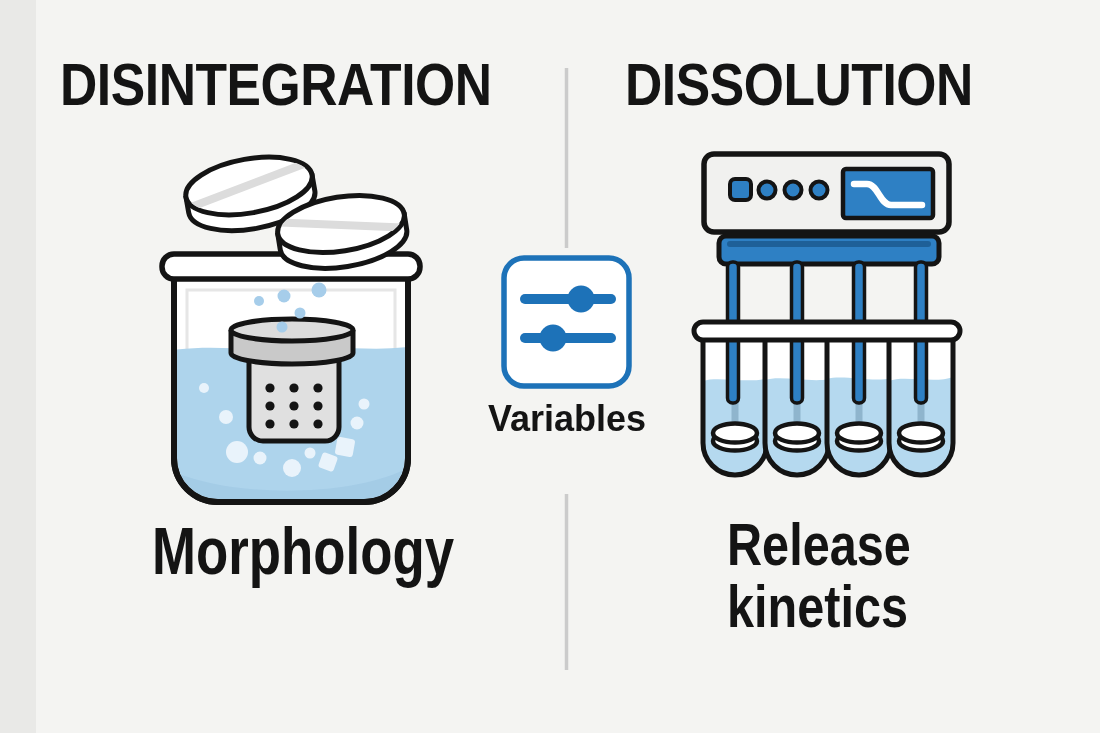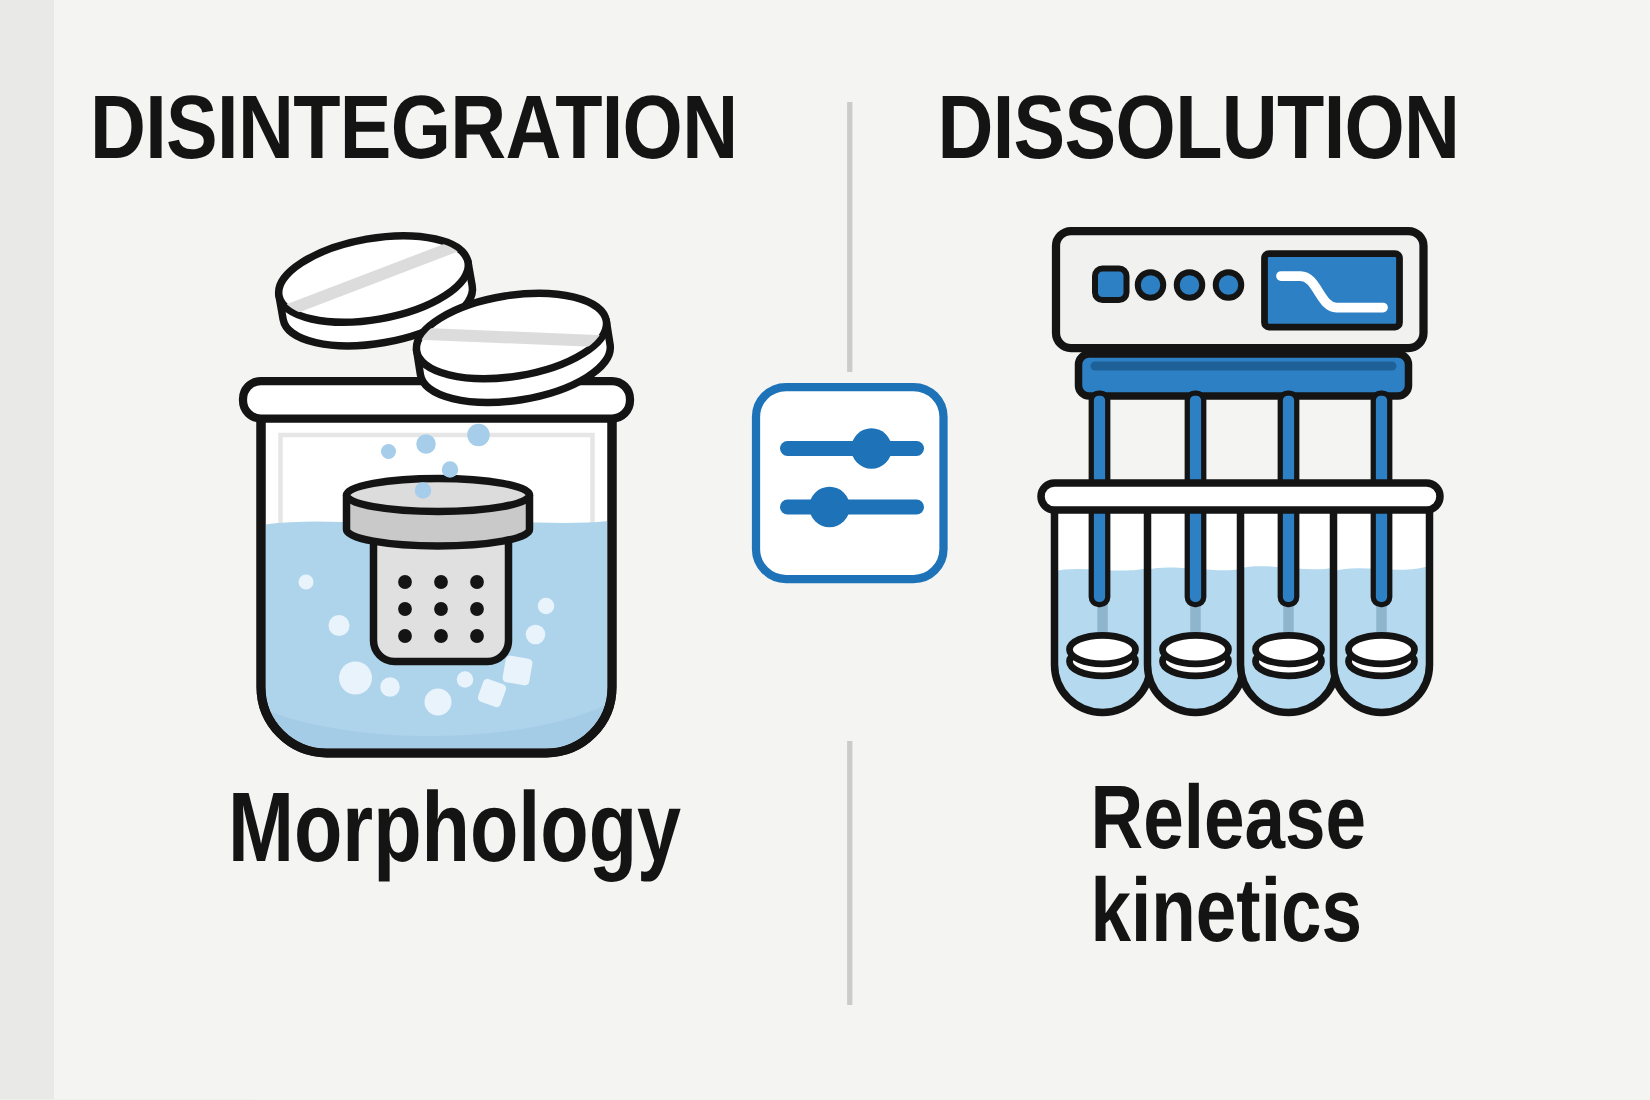--- a/index.html
+++ b/index.html
@@ -241,15 +241,15 @@
   </svg>
 
   <div class="label h-title h-disintegration">DISINTEGRATION</div>
 
   <div class="label h-title h-dissolution">DISSOLUTION</div>
 
   <div class="label morphology">Morphology</div>
 
   <div class="label release"><span>Release</span><br><span>kinetics</span></div>
 
-  <div class="label variables"><br></div>
+  <div class="label variables"><span>Variables</span><br></div>
 
 </div>
 
 </body></html>

